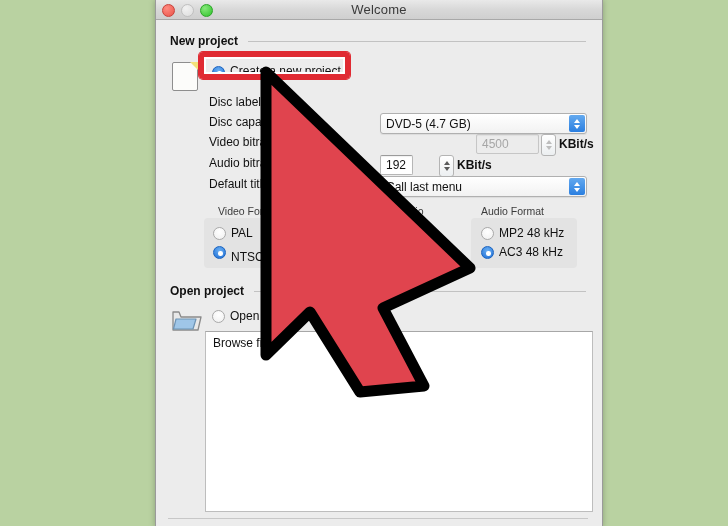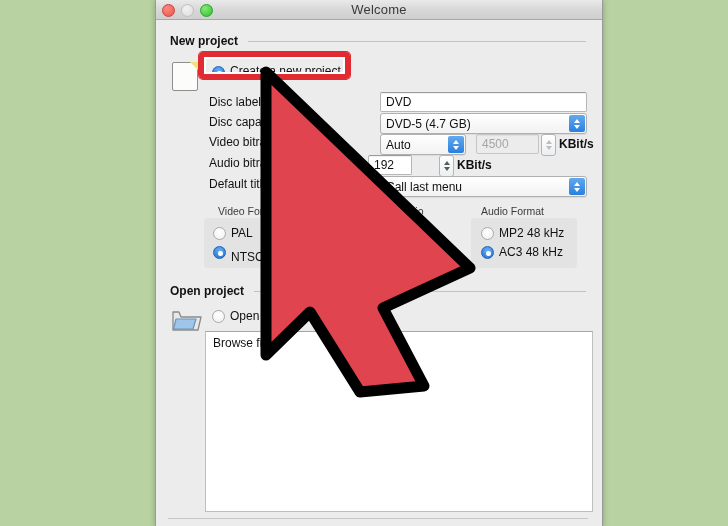--- a/index.html
+++ b/index.html
@@ -158,45 +158,37 @@
 
       <div class="radio on" style="left:56px;top:46px;"></div>
       <div class="rlabel" style="left:74px;top:44px;">Create a new project</div>
 
       <div class="lbl" style="left:53px;top:75px;">Disc label</div>
       <div class="lbl" style="left:53px;top:95px;">Disc capacity</div>
       <div class="lbl" style="left:53px;top:115px;">Video bitrate</div>
       <div class="lbl" style="left:53px;top:136px;">Audio bitrate</div>
       <div class="lbl" style="left:53px;top:157px;">Default title</div>
 
-      <div class="tf" style="left:224px;top:72px;width:207px;">DVD</div>
 
       <div class="popup" style="left:224px;top:93px;width:207px;">
         <span>DVD-5 (4.7 GB)</span>
         <span class="arrowbox">
           <i class="chev up"></i>
             <i class="chev dn"></i>
         </span>
       </div>
 
-      <div class="popup" style="left:224px;top:114px;width:86px;">
-        <span>Auto</span>
-        <span class="arrowbox">
-          <i class="chev up"></i>
-            <i class="chev dn"></i>
-        </span>
-      </div>
       <div class="tf disabled" style="left:320px;top:114px;width:63px;">4500</div>
       <div class="stepper off" style="left:385px;top:114px;">
         <i class="chev up"></i>
           <i class="chev dn"></i>
       </div>
       <div class="unit" style="left:403px;top:117px;">KBit/s</div>
 
-      <div class="tf" style="left:212px;top:135px;width:44px;">192</div>
+      <div class="tf" style="left:224px;top:135px;width:33px;">192</div>
       <div class="stepper" style="left:283px;top:135px;">
         <i class="chev up"></i>
           <i class="chev dn"></i>
       </div>
       <div class="unit" style="left:301px;top:138px;">KBit/s</div>
 
       <div class="popup" style="left:224px;top:156px;width:207px;">
         <span>Call last menu</span>
         <span class="arrowbox">
           <i class="chev up"></i>

